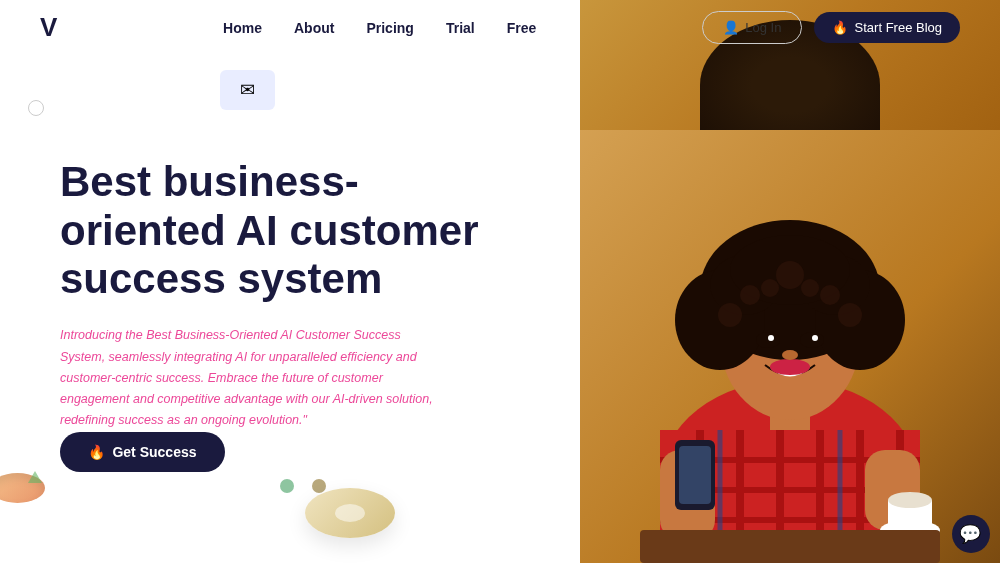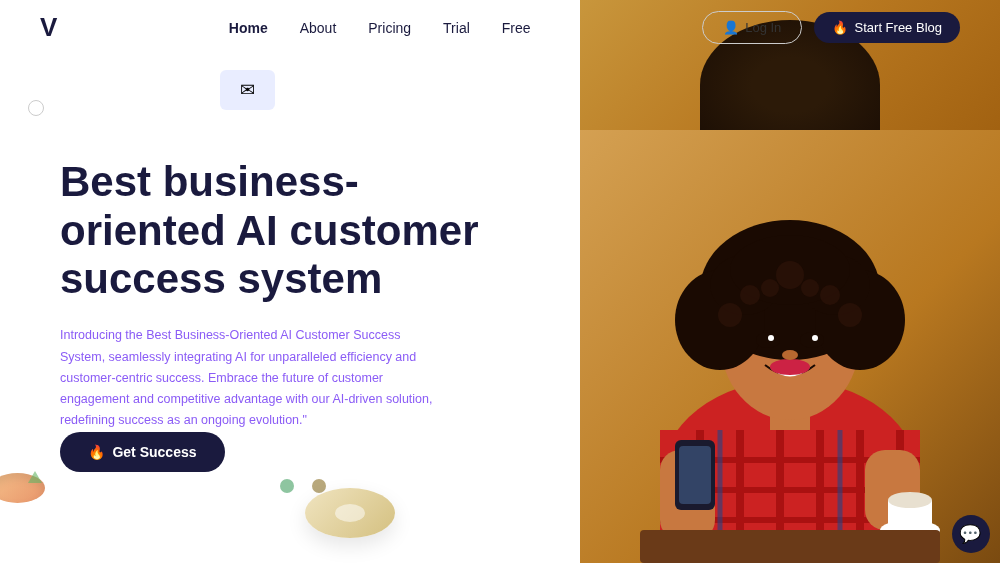--- a/index.html
+++ b/index.html
@@ -31,21 +31,21 @@
     }
     .nav-links {
       display: flex;
       gap: 32px;
       align-items: flex-end;
     }
     .nav-link {
       font-size: 14px;
       color: #1a1a3e;
       text-decoration: none;
-      font-weight: 400;
+      font-weight: 700;
       cursor: pointer;
     }
     .nav-link.active {
       font-weight: 700;
     }
     .nav-actions {
       display: flex;
       gap: 12px;
       align-items: center;
     }
@@ -101,23 +101,24 @@
       font-size: 42px;
       font-weight: 800;
       color: #1a1a3e;
       line-height: 1.15;
       margin-bottom: 22px;
       max-width: 460px;
       margin-top: 27px;
     }
     .hero-desc {
       font-size: 12.5px;
-      color: #8b5cf6;
+      color: #ec4899;
       line-height: 1.7;
       max-width: 380px;
+      font-style: italic;
     }
     .btn-get-started {
       display: inline-flex;
       align-items: center;
       gap: 7px;
       padding: 12px 28px;
       background: #1a1a3e;
       color: #fff;
       border-radius: 28px;
       font-size: 14px;

